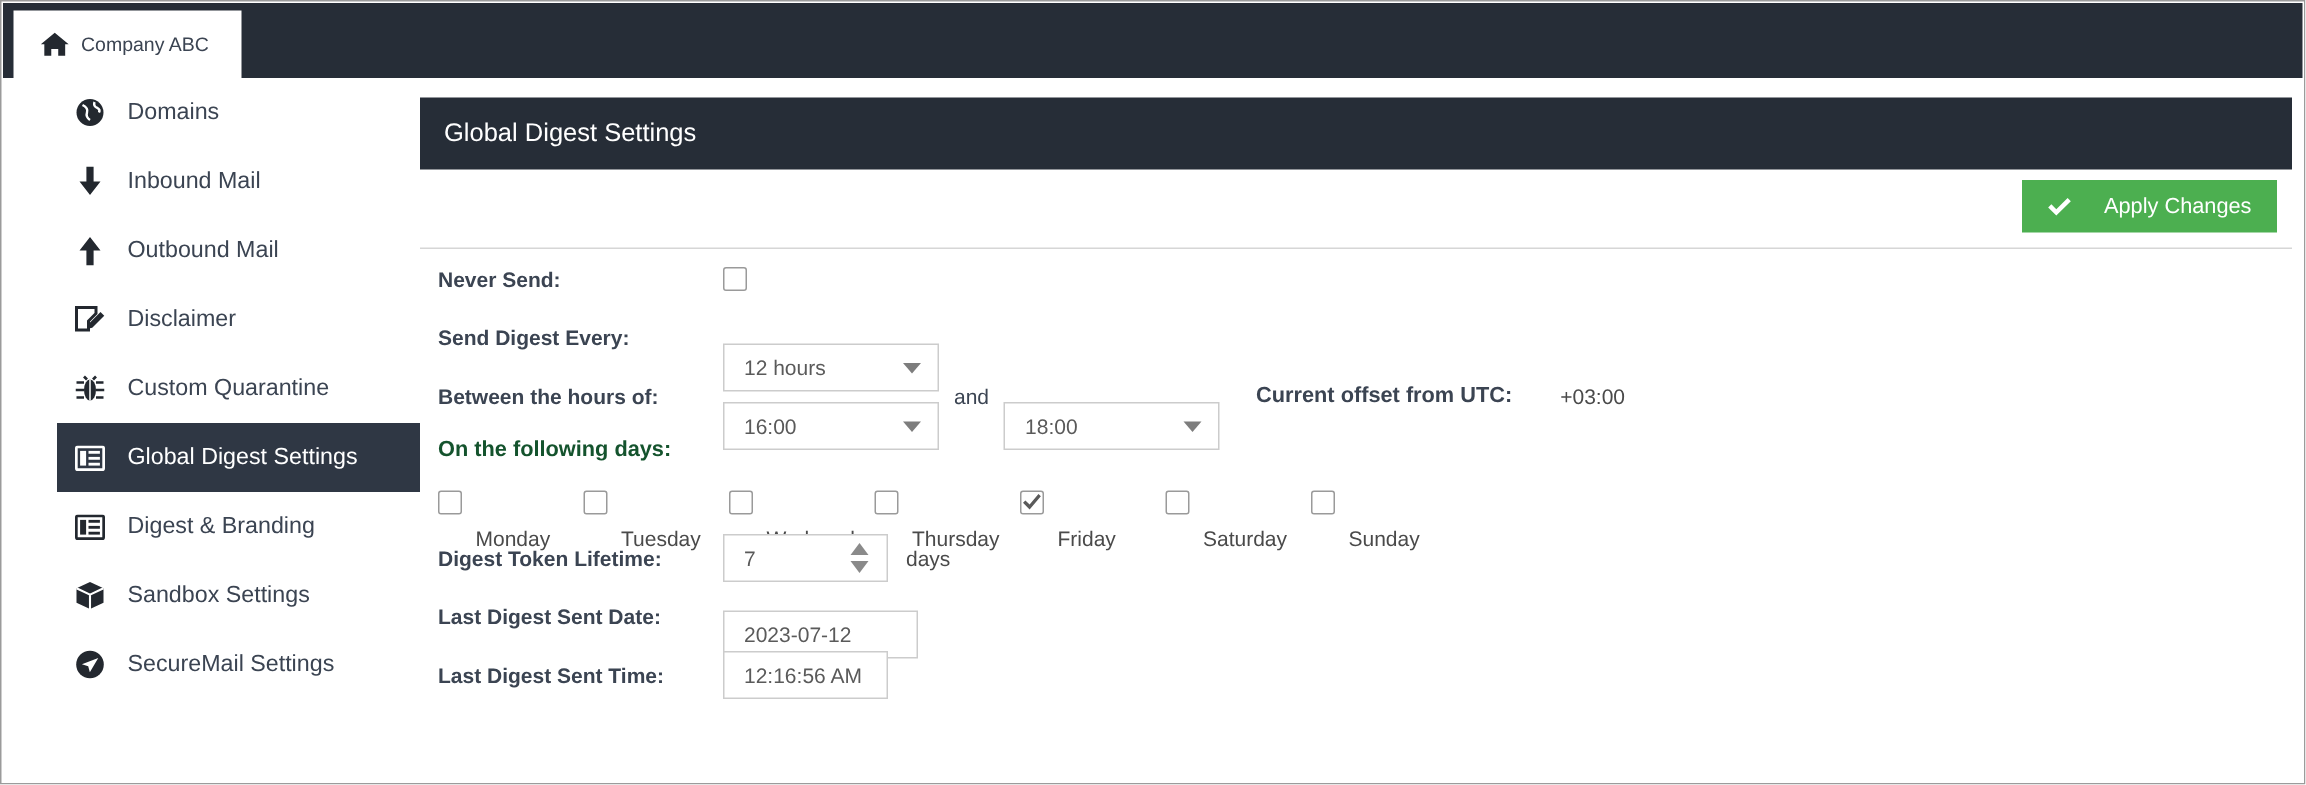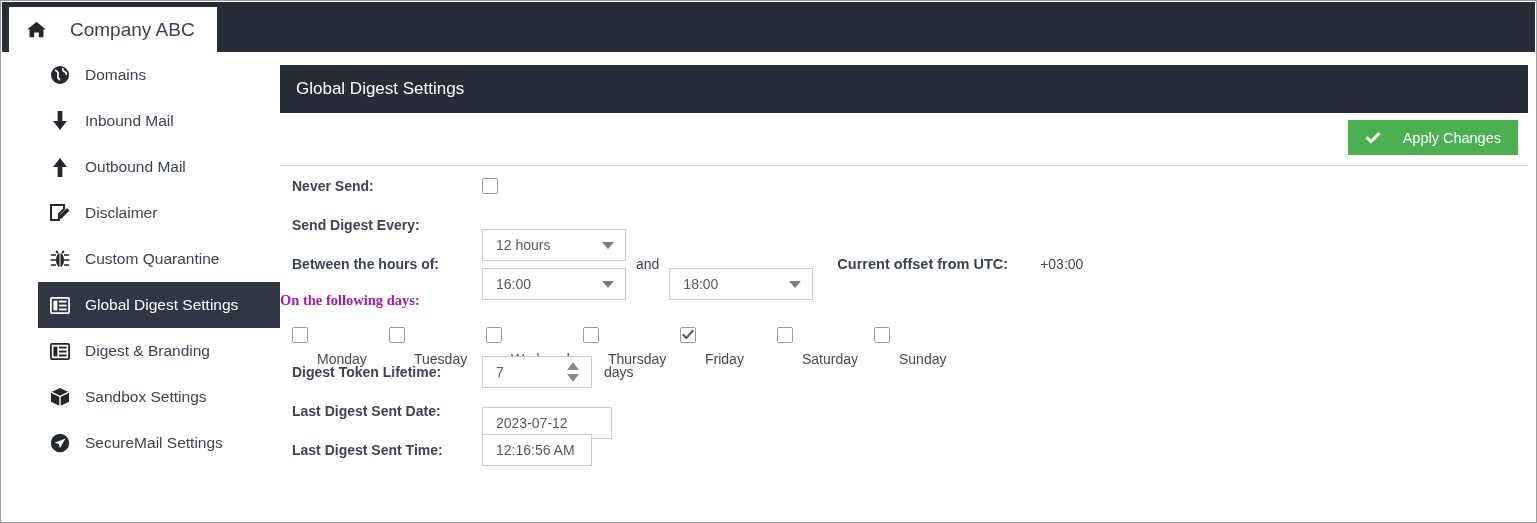--- a/index.html
+++ b/index.html
@@ -38,23 +38,23 @@
     top: 5px;
     height: 45px;
     background: #ffffff;
     display: flex;
     align-items: center;
     padding: 0 22px 0 18px;
     box-sizing: border-box;
     cursor: default;
   }
   .tab .tab-label {
-    font-size: 19px;
+    font-size: 13px;
     color: #3b4452;
-    margin-left: 24px;
+    margin-left: 8px;
     white-space: nowrap;
   }
   .home-ico {
     width: 19px;
     height: 17px;
     display: block;
     fill: #23282f;
   }
 
   
@@ -247,24 +247,24 @@
     font-size: 14px;
     color: #4a4a4a;
     margin-left: 32px;
     white-space: nowrap;
   }
 
   .days-head {
     height: 34px;
     display: flex;
     align-items: center;
+    padding-left: 12px;
     font-size: 14.5px;
     font-weight: bold;
-    color: #a21caf;
-    font-family: Liberation Serif, serif;
+    color: #14532d;
   }
   .days-row {
     height: 35px;
     display: flex;
     align-items: center;
     padding-left: 12px;
   }
   .day {
     display: flex;
     align-items: center;

